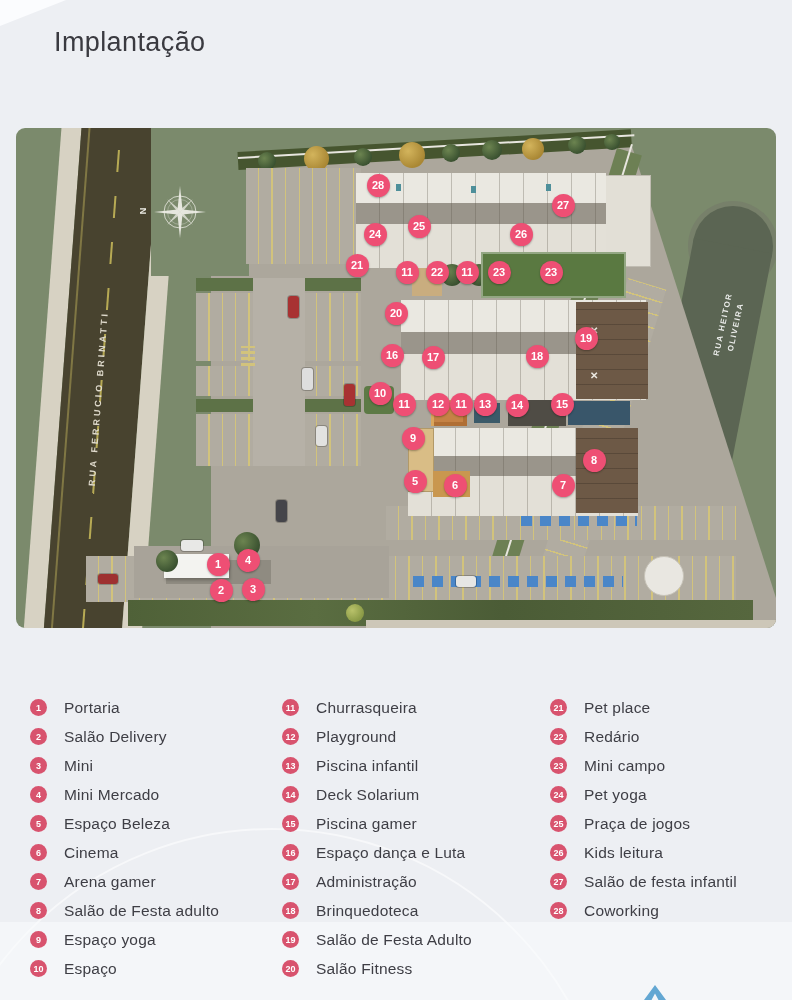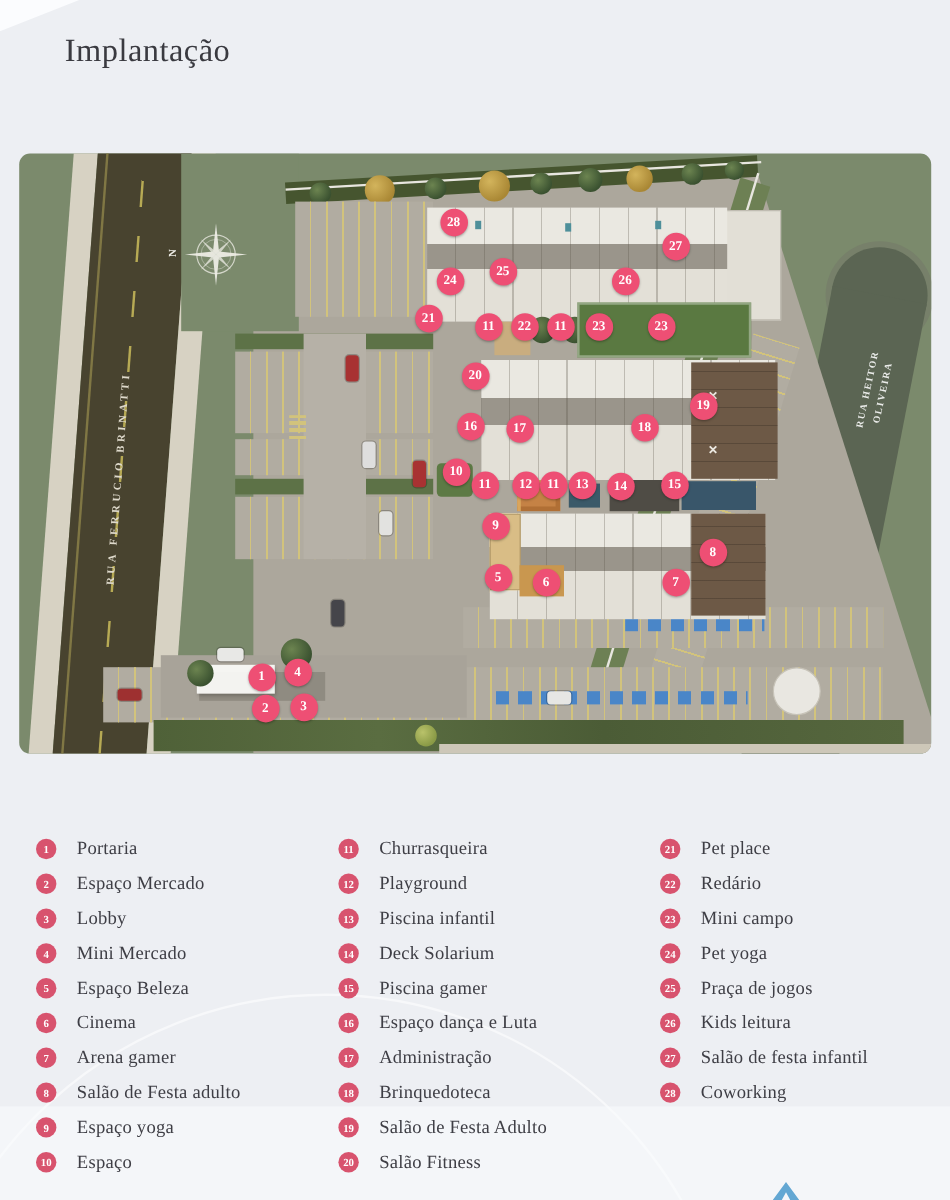--- a/index.html
+++ b/index.html
@@ -1,17 +1,17 @@
 <!DOCTYPE html>
 <html><head>
 <meta charset="utf-8">
 <style>
   html,body{margin:0;padding:0;background:#edeff3;}
   .page{position:relative;width:792px;height:1000px;background:#edeff3;overflow:hidden;
-        font-family:Liberation Serif, serif;}
+        font-family:Liberation Sans, sans-serif;}
   .abs{position:absolute;}
   
   .corner-wedge{left:0;top:0;width:66px;height:26px;background:#fbfcfe;
                 clip-path:polygon(0 0,100% 0,0 100%);}
   .ring{left:-70px;top:828px;width:680px;height:680px;border:2px solid rgba(255,255,255,.55);
         border-radius:50%;}
   .bottom-band{left:0;top:922px;width:792px;height:78px;background:rgba(250,251,253,.55);}
   .title{left:54px;top:27px;margin:0;font-size:27px;font-weight:500;color:#3a3a40;
          letter-spacing:.4px;}
   
@@ -244,25 +244,25 @@
   </div>
 
   <div class="abs legend">
     <div class="lcol" style="left:30px">
         <div class="lrow">
           <span class="lb" style="background: rgb(216, 83, 110);">1</span>
           <span class="lt">Portaria</span>
         </div>
         <div class="lrow">
           <span class="lb" style="background: rgb(216, 83, 110);">2</span>
-          <span class="lt">Espaço Mercado</span>
+          <span class="lt">Salão Delivery</span>
         </div>
         <div class="lrow">
           <span class="lb" style="background: rgb(216, 83, 110);">3</span>
-          <span class="lt">Lobby</span>
+          <span class="lt">Mini</span>
         </div>
         <div class="lrow">
           <span class="lb" style="background: rgb(216, 83, 110);">4</span>
           <span class="lt">Mini Mercado</span>
         </div>
         <div class="lrow">
           <span class="lb" style="background: rgb(216, 83, 110);">5</span>
           <span class="lt">Espaço Beleza</span>
         </div>
         <div class="lrow">

